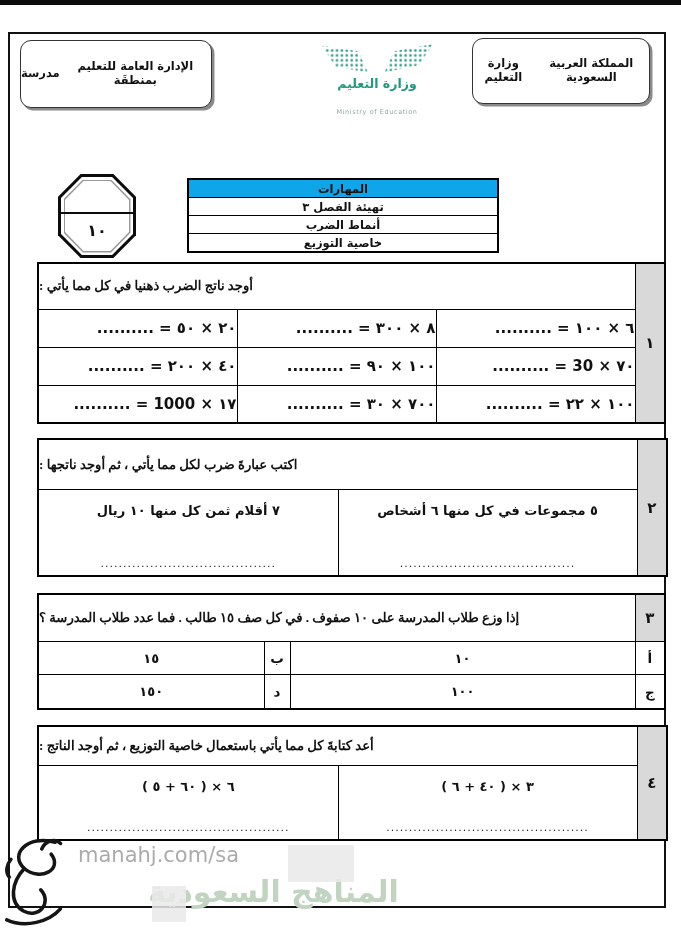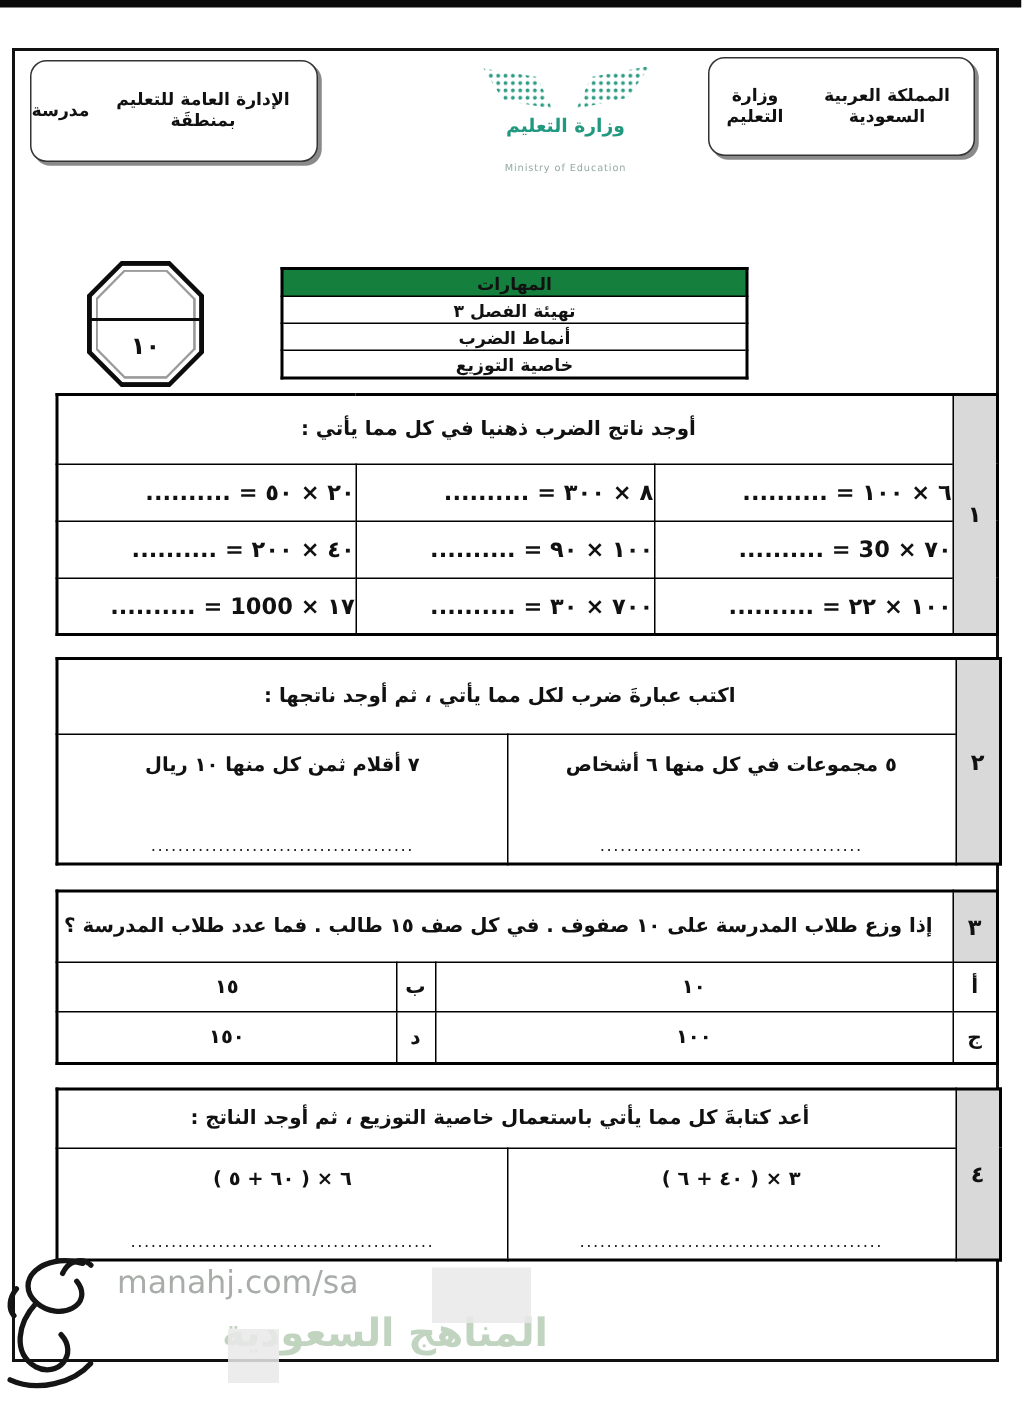--- a/index.html
+++ b/index.html
@@ -40,44 +40,44 @@
   .octa .l2{inset:3px;background:#fff;}
   .octa .l3{inset:5.5px;background:#9a9a9a;}
   .octa .l4{inset:7px;background:#fff;}
   .octa .mid{position:absolute;left:2px;right:2px;top:45%;height:2.6px;background:#0c0c0c;}
   .octa .val{position:absolute;left:0;right:0;top:56%;text-align:center;font-size:16px;font-weight:bold;}
 
   
   .skills{position:absolute;left:177px;top:144px;width:312px;border-collapse:collapse;direction:rtl;}
   .skills td{border:1.3px solid #000;text-align:center;font-size:11.5px;font-weight:bold;height:17px;padding:0;}
   .skills{border:2.2px solid #000;}
-  .skills .shead{background:#15803d;}
+  .skills .shead{background:#0ea5e9;}
 
   
   .qwrap{position:absolute;left:27px;width:629px;}
   .qw1{top:228px;height:162px;}
   .qw2{top:404px;height:139px;}
   .qw3{top:559px;height:117px;}
   .qw4{top:691px;height:116px;}
   table.q{border-collapse:collapse;table-layout:fixed;width:100%;height:100%;direction:rtl;border:2.4px solid #000;}
   table.q td{border:1.2px solid #000;padding:0;}
   .numcell{background:#d9d9d9;text-align:center;font-size:15px;font-weight:bold;}
-  .promptcell{direction:rtl;text-align:center;font-size:13.2px;font-weight:bold;padding-right:9px !important;vertical-align:middle;}
+  .promptcell{direction:rtl;text-align:left;font-size:13.2px;font-weight:bold;padding-right:9px !important;vertical-align:middle;font-family:Liberation Serif, serif;}
   .expr{direction:rtl;text-align:right;font-size:15px;font-weight:bold;vertical-align:middle;}
   .wordcell{vertical-align:top;}
   .wordcell .inner{height:100%;display:flex;flex-direction:column;justify-content:space-between;align-items:center;direction:rtl;}
   .wordcell .txt{font-size:13px;font-weight:bold;margin-top:13px;}
   .wordcell .dots{font-size:11px;color:#222;margin-bottom:5px;letter-spacing:1px;}
   .lettercell{text-align:center;font-size:13.5px;font-weight:bold;vertical-align:middle;}
   .choicecell{text-align:center;font-size:13px;font-weight:bold;vertical-align:middle;}
 
   
   .stamp{position:absolute;left:-4px;top:831px;z-index:6;transform:rotate(-6deg);}
   .wm-url{position:absolute;left:78px;top:843px;font-size:21px;color:#a9ada9;z-index:4;}
-  .wm-site{position:absolute;left:148px;top:874px;font-size:26px;font-weight:bold;color:#c0d4c0;z-index:4;direction:rtl;}
+  .wm-site{position:absolute;left:148px;top:874px;font-size:30px;font-weight:bold;color:#c0d4c0;z-index:4;direction:rtl;}
   .gblock{position:absolute;background:#e9e9e9;opacity:.85;z-index:5;}
   .gb1{left:288px;top:845px;width:66px;height:37px;}
   .gb2{left:152px;top:886px;width:34px;height:36px;}
 </style>
 </head>
 <body>
 
 <div class="topbar"></div>
 
 <div class="frame">

